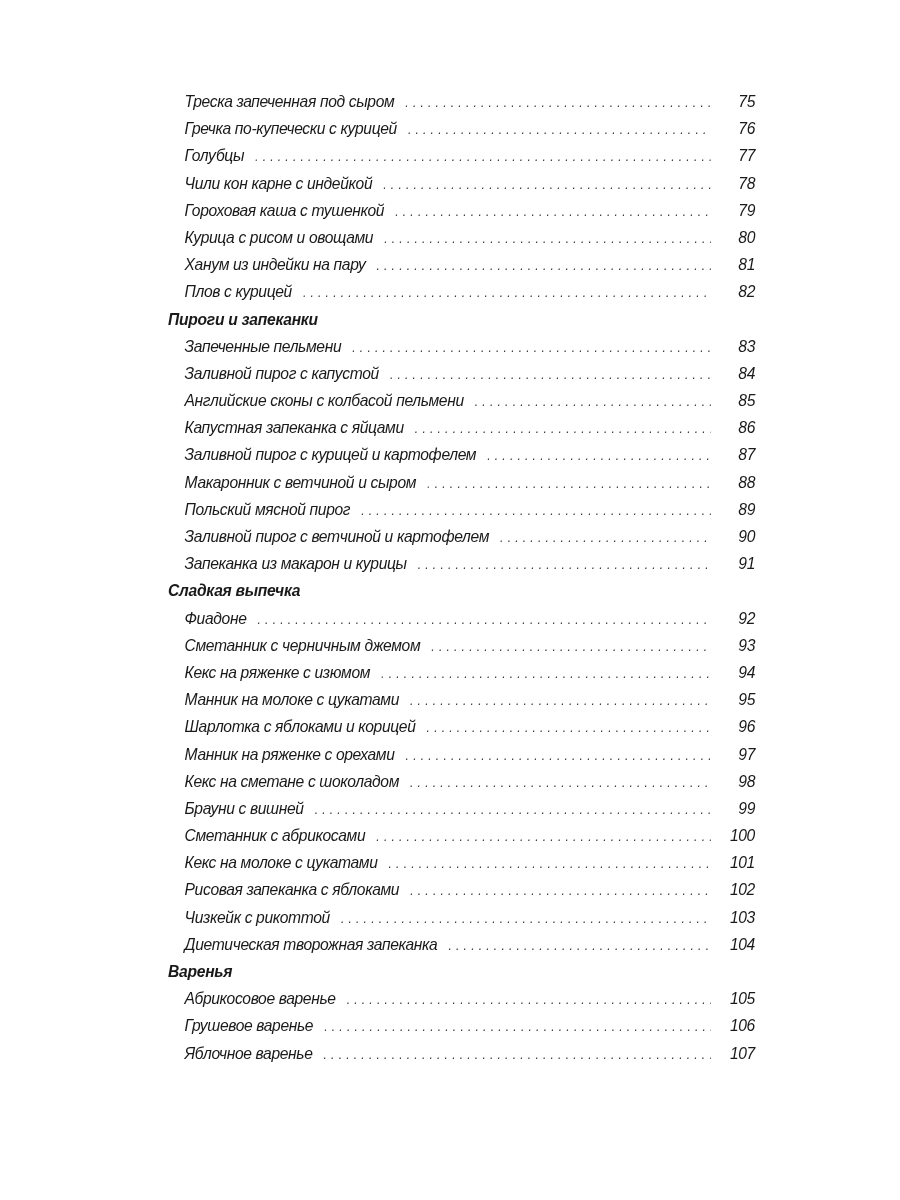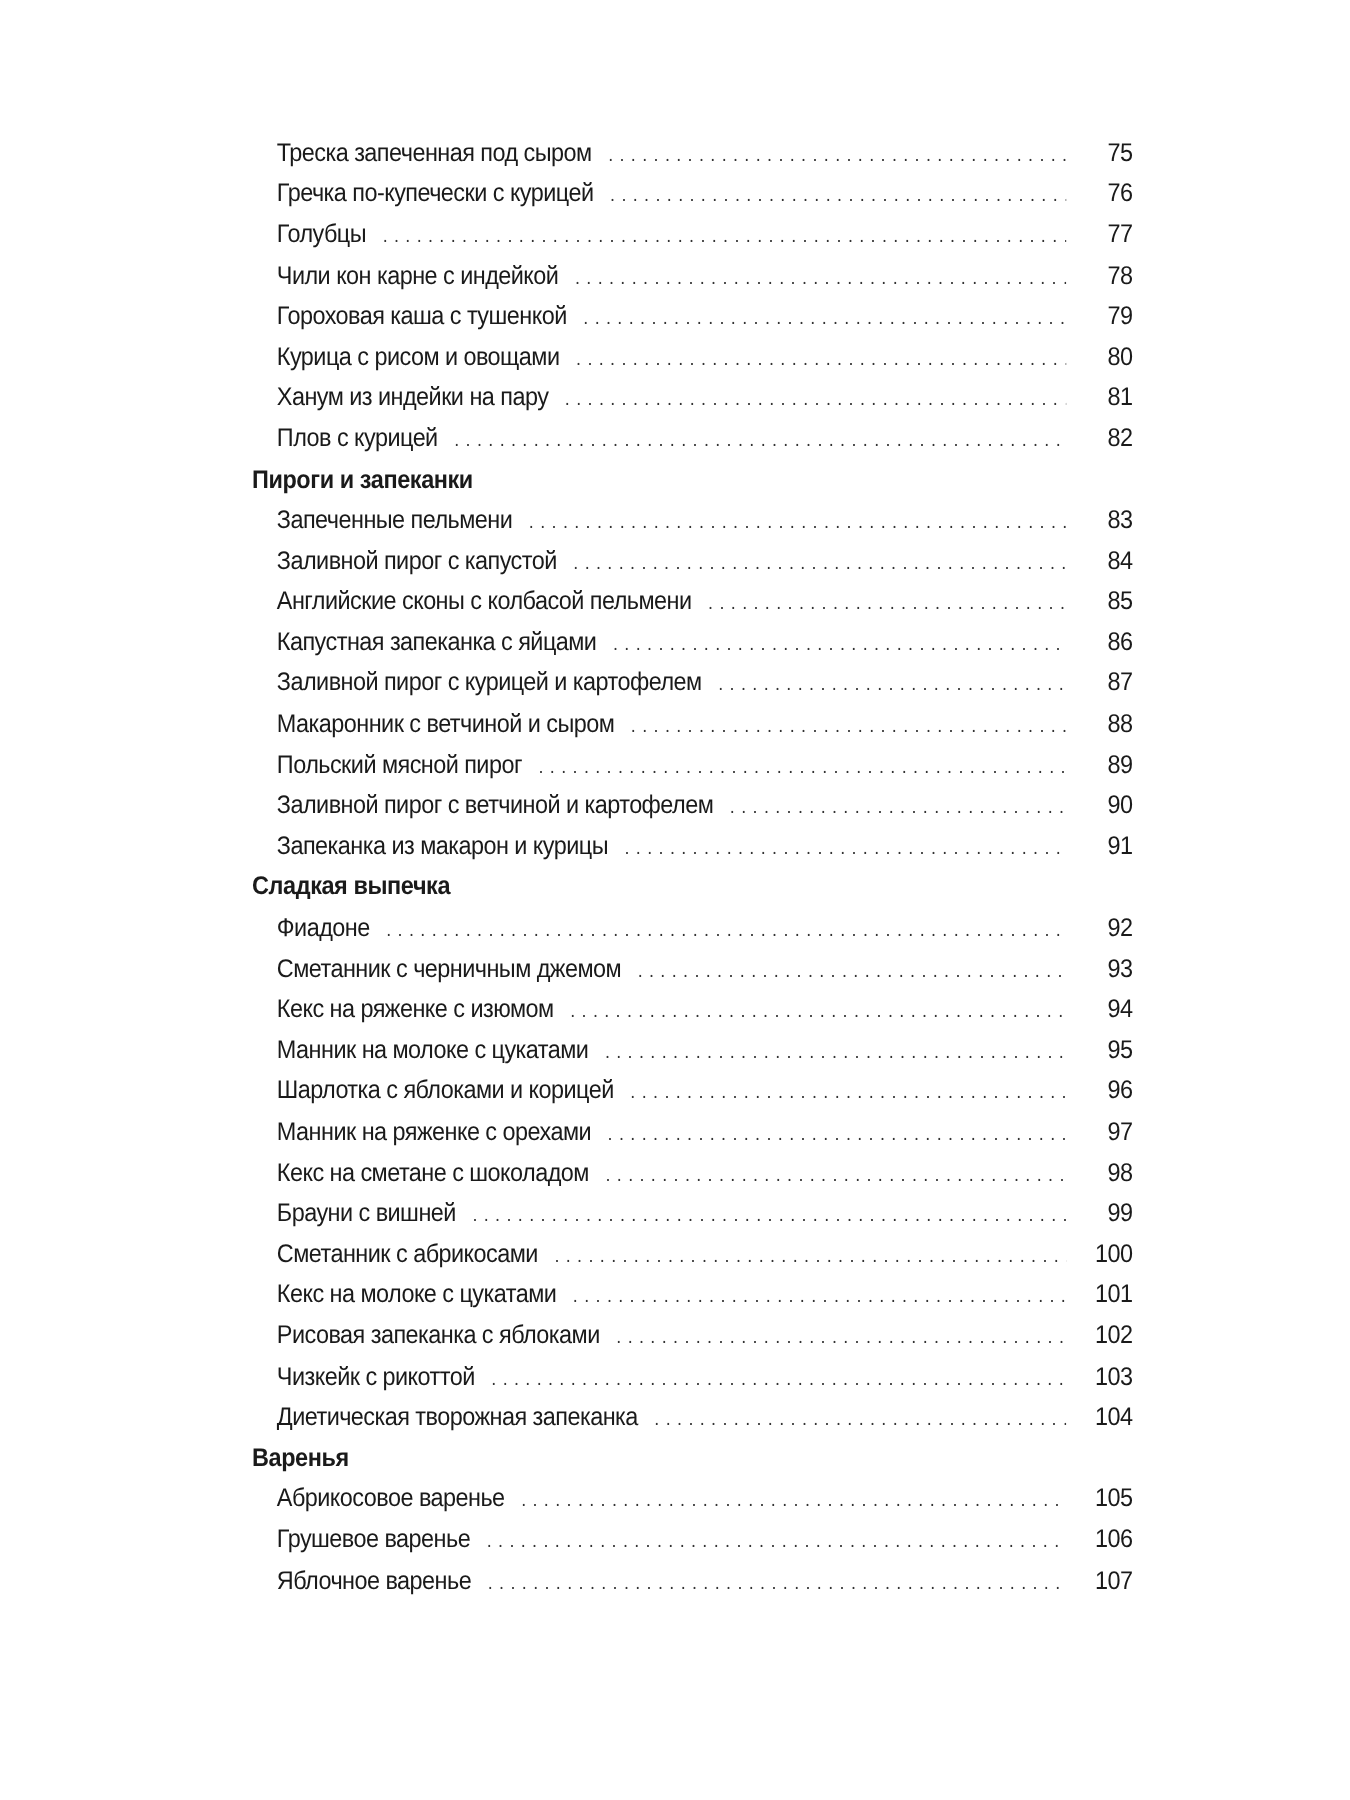--- a/index.html
+++ b/index.html
@@ -13,20 +13,21 @@
       position: relative;
       overflow: hidden;
       font-family: "Liberation Sans", sans-serif;
       color: #1a1a1a;
     }
     .toc {
       position: absolute;
       left: 168px;
       top: 88px;
       width: 570px;
+      font-style: italic;
     }
     .row {
       display: flex;
       align-items: baseline;
       height: 27.2px;
       font-size: 17px;
       letter-spacing: -0.4px;
       line-height: 27.2px;
       transform: scaleX(0.92);
       transform-origin: left center;

